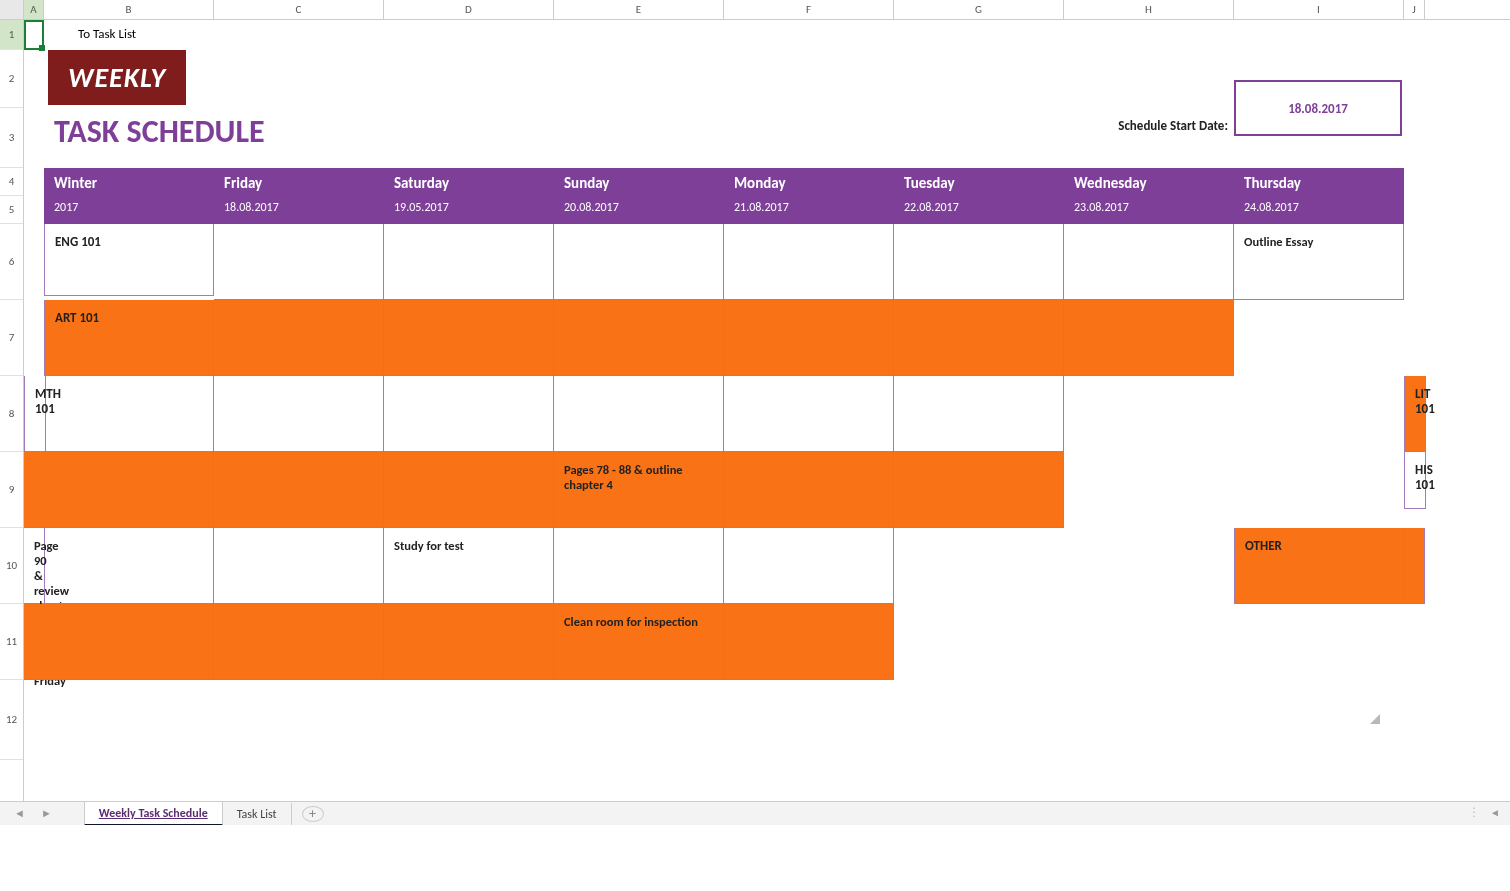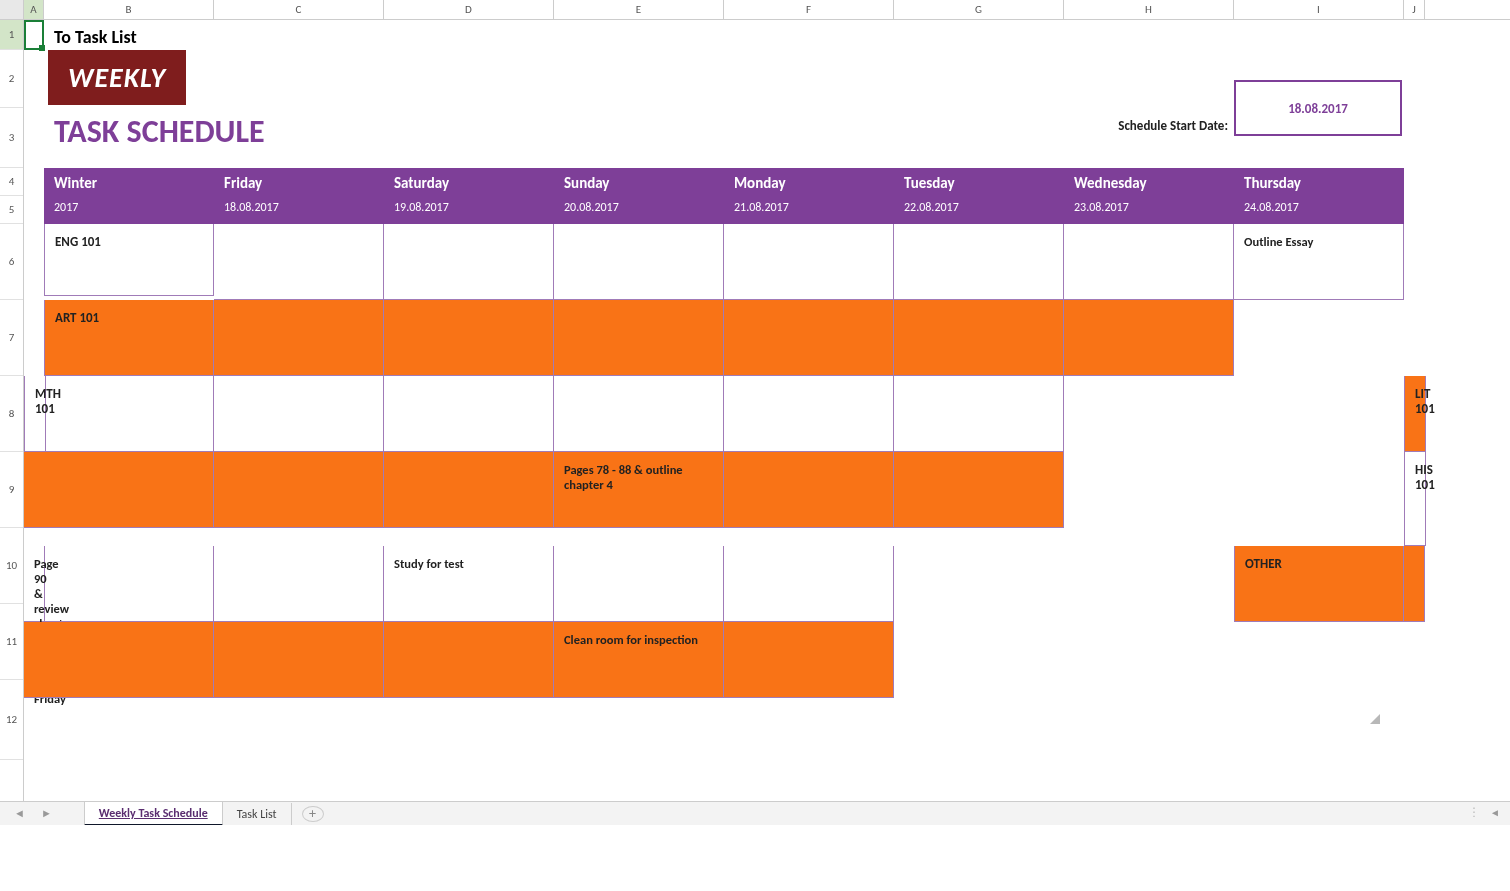--- a/index.html
+++ b/index.html
@@ -83,23 +83,24 @@
   position: absolute;
   right: -3px;
   bottom: -3px;
   width: 6px; height: 6px;
   background: #1a7f37;
 }
 
 
 .link {
   color: #000;
-  font-weight: bold;
-  font-size: 18px;
+  font-weight: normal;
+  font-size: 13px;
   padding: 6px 10px;
+  margin-left: 24px;
 }
 
 
 .weekly-badge {
   background: #7f1d1d;
   color: #fff;
   font-weight: bold;
   font-size: 28px;
   padding: 10px 20px;
   display: inline-block;
@@ -297,21 +298,21 @@
       <div class="cell hdr day" style="height:28px">Sunday</div>
       <div class="cell hdr day" style="height:28px">Monday</div>
       <div class="cell hdr day" style="height:28px">Tuesday</div>
       <div class="cell hdr day" style="height:28px">Wednesday</div>
       <div class="cell hdr day" style="height:28px">Thursday</div>
       <div class="cell" style="height:28px"></div>
 
       <div class="cell" style="height:28px"></div>
       <div class="cell hdr sub" style="height:28px">2017</div>
       <div class="cell hdr sub" style="height:28px">18.08.2017</div>
-      <div class="cell hdr sub" style="height:28px">19.08.2017</div>
+      <div class="cell hdr sub" style="height:28px">19.05.2017</div>
       <div class="cell hdr sub" style="height:28px">20.08.2017</div>
       <div class="cell hdr sub" style="height:28px">21.08.2017</div>
       <div class="cell hdr sub" style="height:28px">22.08.2017</div>
       <div class="cell hdr sub" style="height:28px">23.08.2017</div>
       <div class="cell hdr sub" style="height:28px">24.08.2017</div>
       <div class="cell" style="height:28px"></div>
 
       <div class="cell" style="height:76px"></div>
       <div class="cell dcell left-edge row-label" style="height:72px">ENG 101</div>
       <div class="cell dcell content" style="height:76px"></div>
@@ -348,21 +349,21 @@
       <div class="cell dcell alt content" style="height:76px"></div>
       <div class="cell dcell alt content" style="height:76px"></div>
       <div class="cell dcell alt content" style="height:76px"></div>
       <div class="cell dcell alt content" style="height:76px"></div>
       <div class="cell dcell alt content" style="height:76px;font-weight:bold">Pages 78 - 88 &amp; outline chapter 4</div>
       <div class="cell dcell alt content" style="height:76px"></div>
       <div class="cell dcell alt content" style="height:76px"></div>
       <div class="cell" style="height:76px"></div>
 
       <div class="cell" style="height:76px"></div>
-      <div class="cell dcell left-edge row-label" style="height:94px">HIS 101</div>
+      <div class="cell dcell left-edge row-label" style="height:57px">HIS 101</div>
       <div class="cell dcell content" style="height:76px;font-weight:bold">Page 90 &amp; review chapter 5 for test on Friday</div>
       <div class="cell dcell content" style="height:76px"></div>
       <div class="cell dcell content" style="height:76px"></div>
       <div class="cell dcell content" style="height:76px;font-weight:bold">Study for test</div>
       <div class="cell dcell content" style="height:76px"></div>
       <div class="cell dcell content" style="height:76px"></div>
       <div class="cell" style="height:76px"></div>
 
       <div class="cell" style="height:76px"></div>
       <div class="cell dcell alt left-edge" row-label="" style="height:76px">OTHER</div>

